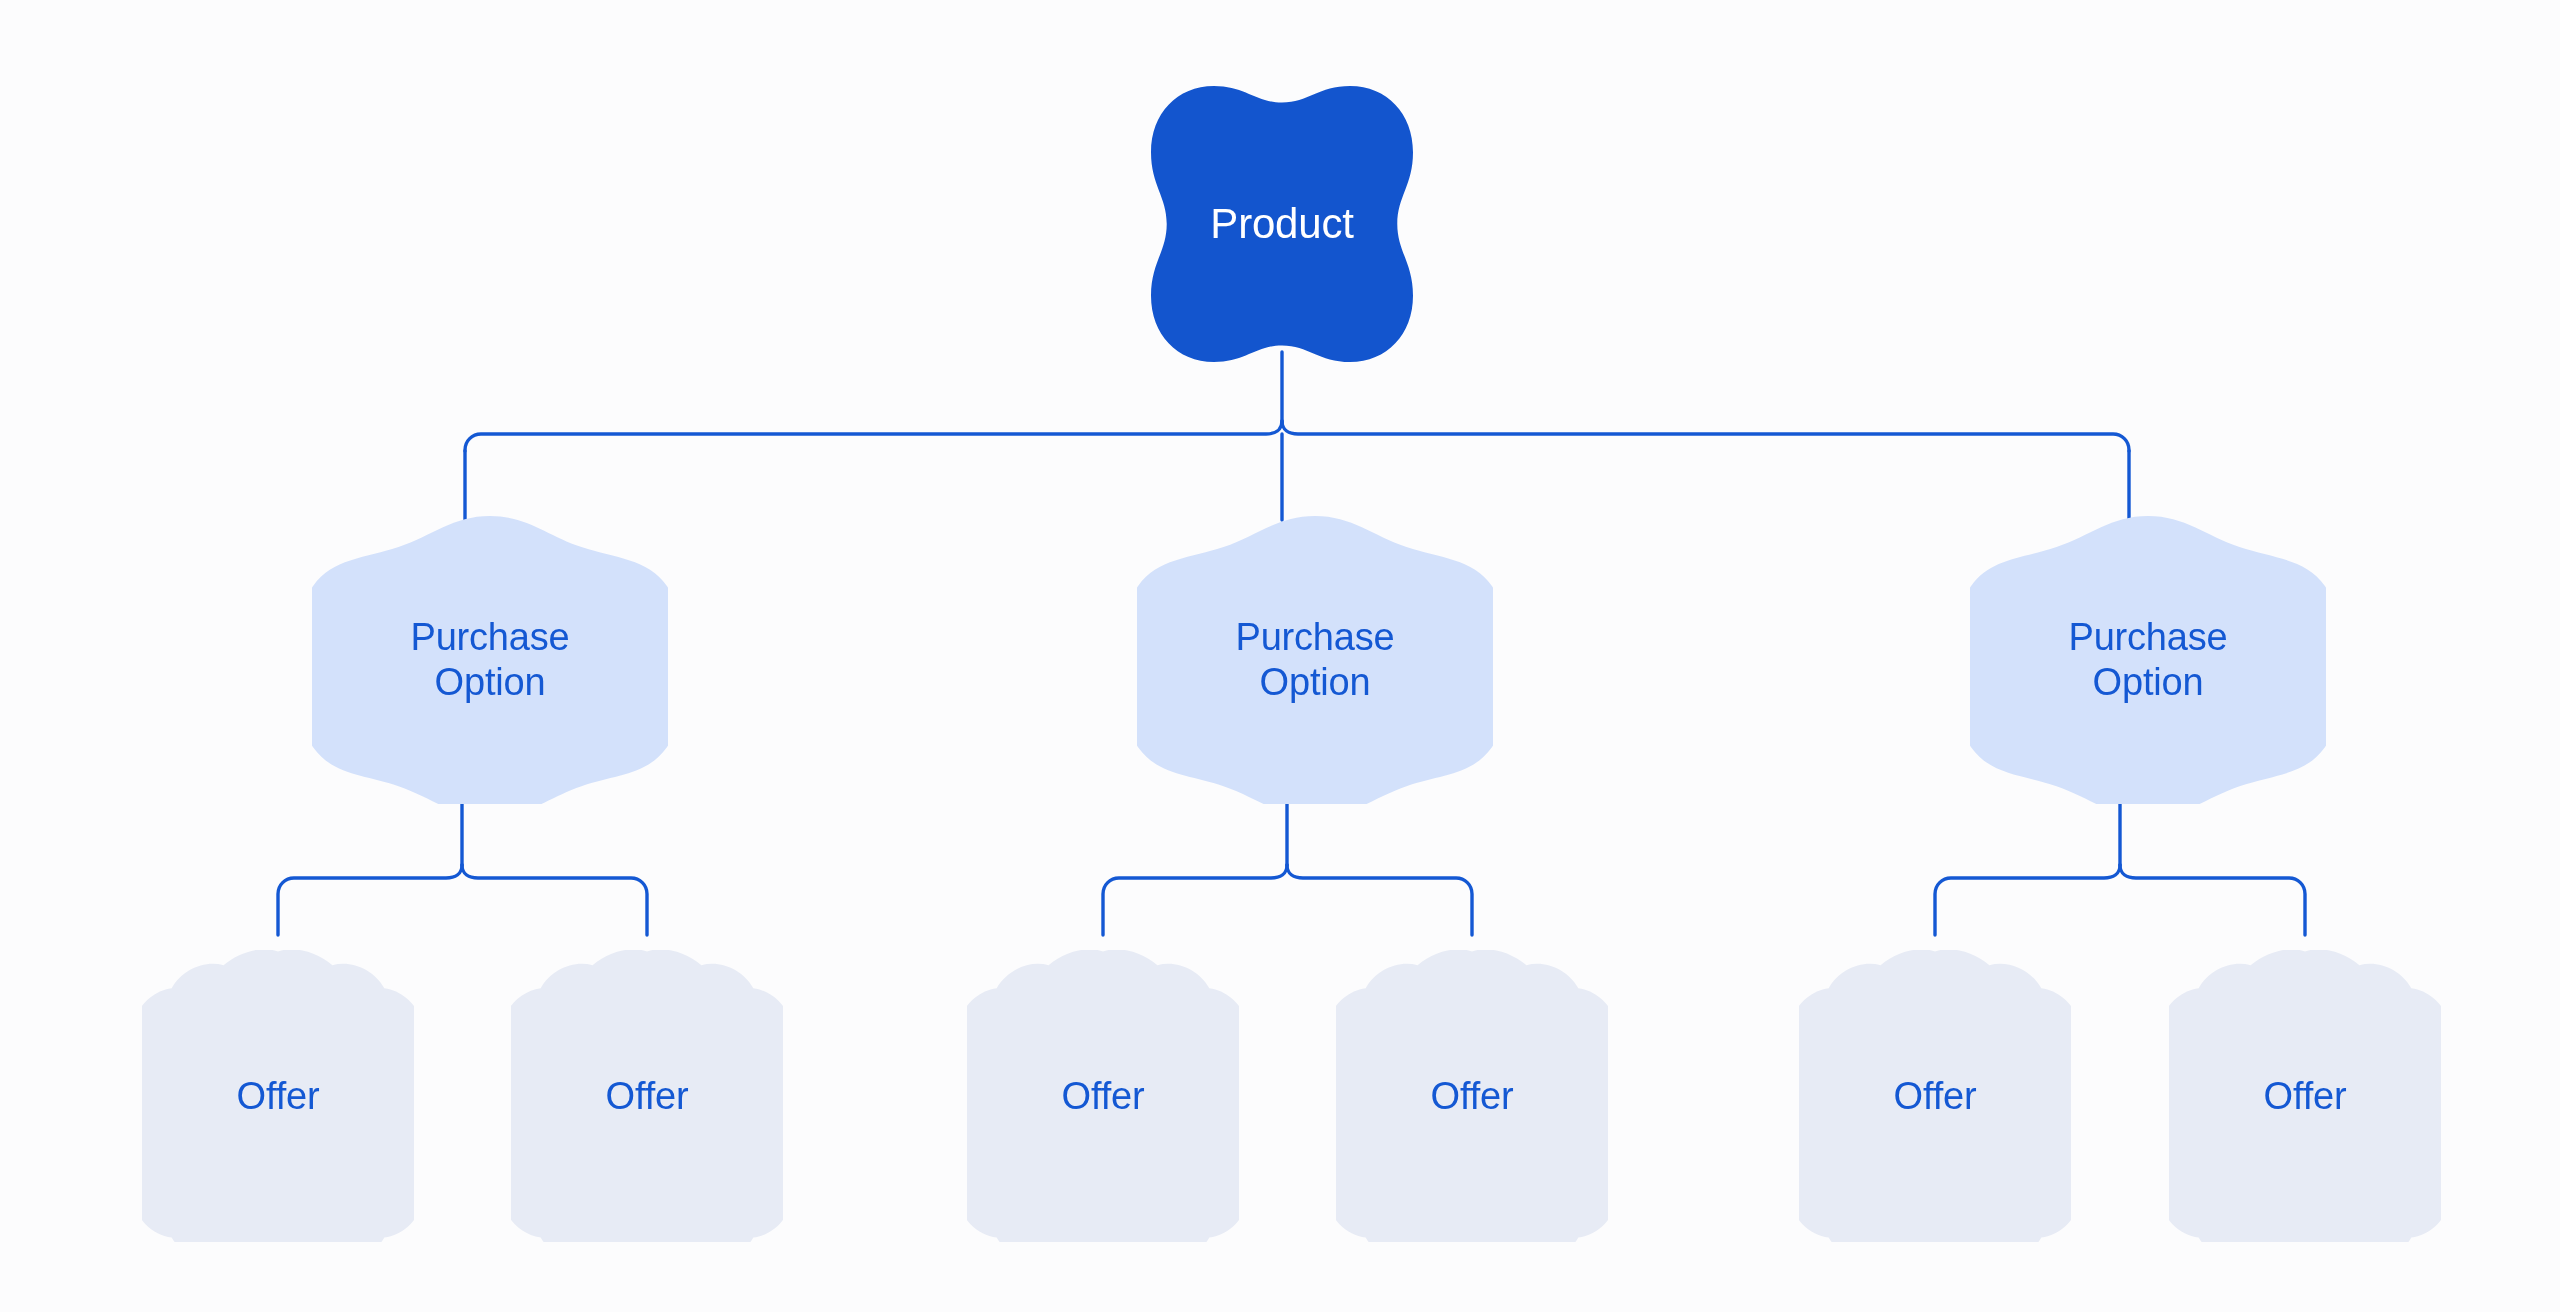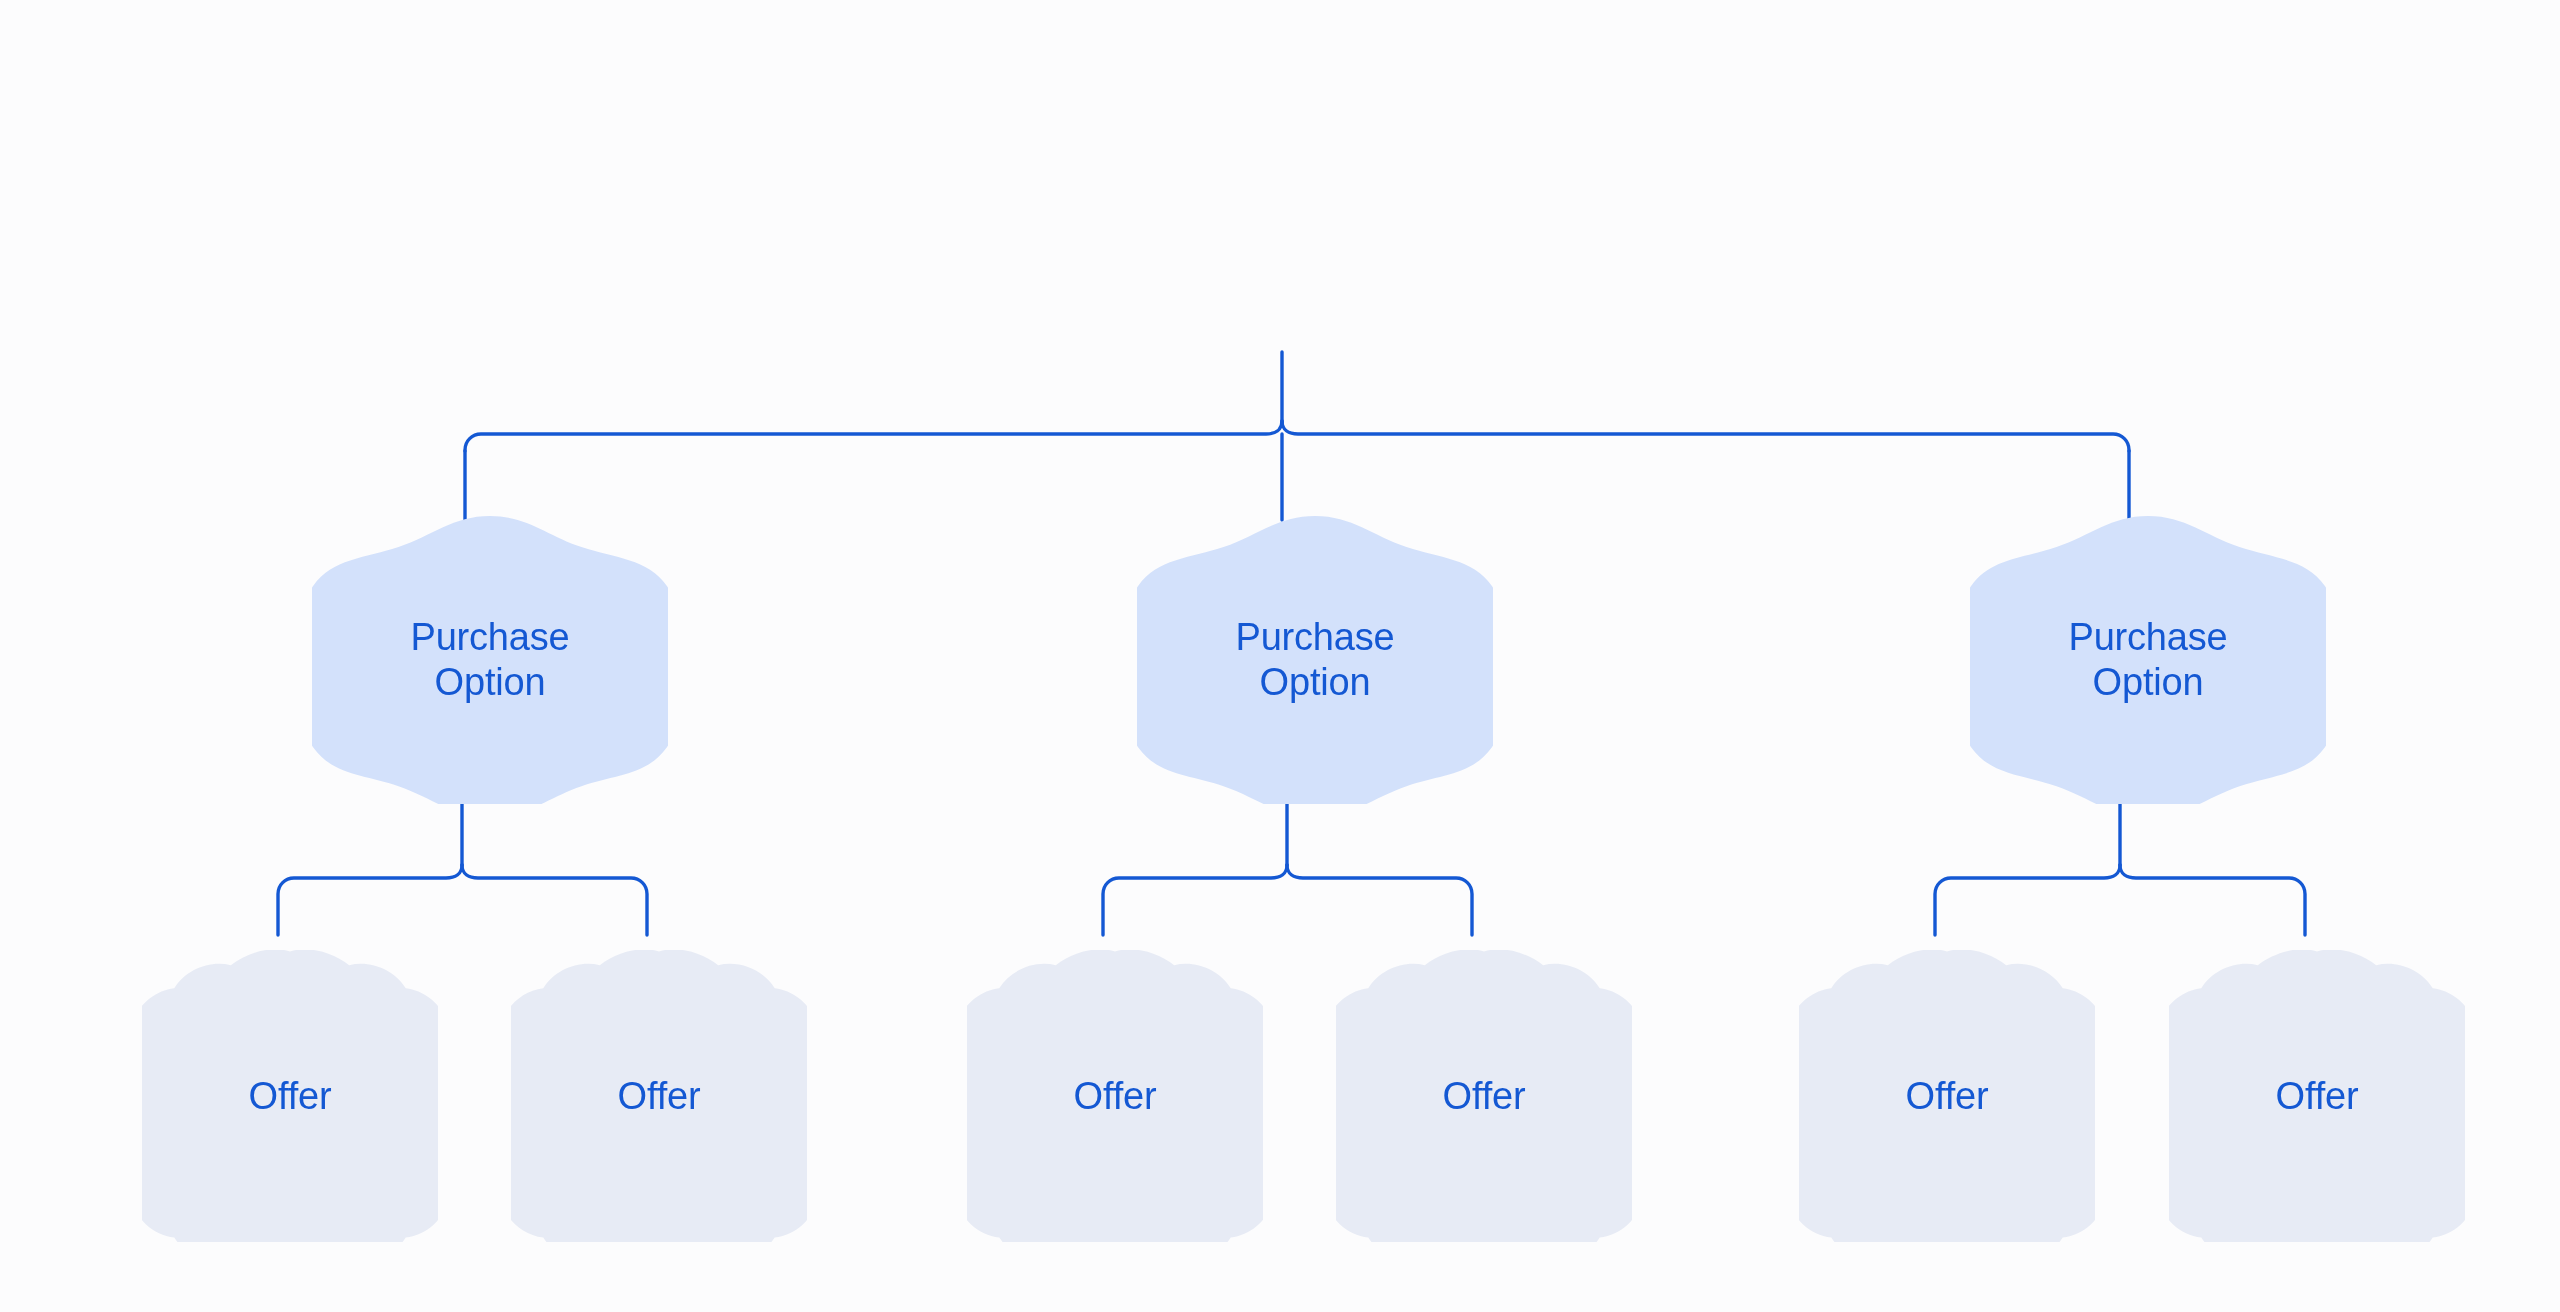--- a/index.html
+++ b/index.html
@@ -66,21 +66,21 @@
     width: 356px;
     height: 288px;
   }
   .node-option .node-label {
     color: #1458d3;
     font-size: 38px;
     font-weight: 400;
   }
   
   .node-offer {
-    width: 296px;
+    width: 272px;
     height: 292px;
   }
   .node-offer .node-label {
     color: #1458d3;
     font-size: 38px;
     font-weight: 400;
   }
 </style>
 </head>
 <body>
@@ -163,20 +163,24 @@
                C1465,878 1472,885 1472,894 L1472,935"></path>
 
       <path d="M2120,800 L2120,865"></path>
       <path d="M1935,935 L1935,894 C1935,885 1942,878 1951,878 L2104,878
                C2113,878 2120,874 2120,865"></path>
       <path d="M2120,865 C2120,874 2127,878 2136,878 L2289,878
                C2298,878 2305,885 2305,894 L2305,935"></path>
     </g>
   </svg>
 
+  <div class="node node-root">
+    <div class="node-shape" style="background:#1355ce; -webkit-clip-path:url(#clip-root); clip-path:url(#clip-root);"></div>
+    <div class="node-label">Product</div>
+  </div>
 
   <div class="node node-option" style="left:312px; top:516px;">
     <div class="node-shape" style="background:#d3e1fb; -webkit-clip-path:url(#clip-flower8); clip-path:url(#clip-flower8);"></div>
     <div class="node-label">Purchase
 Option</div>
   </div>
 
   <div class="node node-option" style="left:1137px; top:516px;">
     <div class="node-shape" style="background:#d3e1fb; -webkit-clip-path:url(#clip-flower8); clip-path:url(#clip-flower8);"></div>
     <div class="node-label">Purchase

